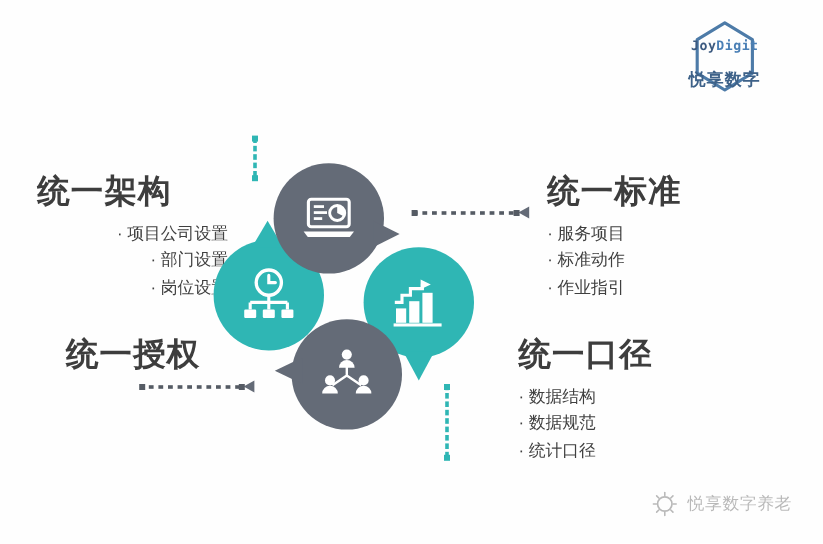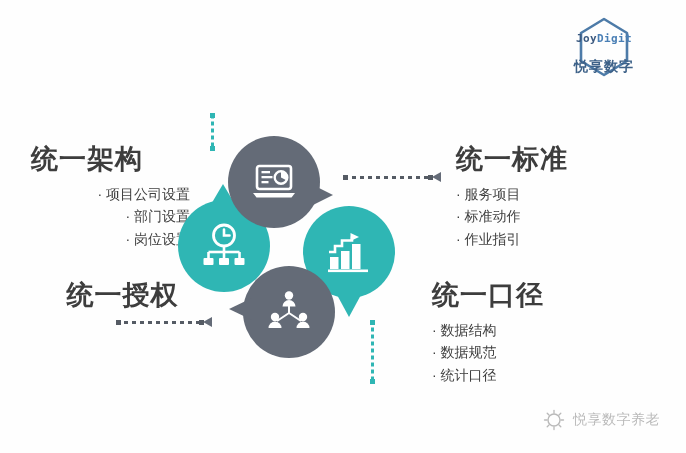--- a/index.html
+++ b/index.html
@@ -43,21 +43,21 @@
   }
   .block ul{list-style:none;margin:8px 0 0 0;padding:0;}
   .block li{
     font-size:14px;color:#3f3f3f;line-height:1.62;white-space:nowrap;
   }
   .block li::before{content:"· ";}
 
   .blk-arch{left:30px;top:145px;text-align:right;width:160px;}
   .blk-arch .heading{text-align:left;padding-left:1px;}
   .blk-auth{left:30px;top:281px;text-align:right;width:160px;}
-  .blk-auth .heading{text-align:center;padding-left:1px;margin-left:24px;}
+  .blk-auth .heading{text-align:left;padding-left:1px;margin-left:24px;}
   .blk-std{left:432px;top:145px;text-align:left;margin-left:24px;}
   .blk-cal{left:432px;top:281px;text-align:left;}
 
   
   .diagram{position:absolute;left:175px;top:118px;width:235px;height:265px;}
 
   .bubble{position:absolute;border-radius:50%;display:flex;align-items:center;justify-content:center;}
   .bubble .tail{position:absolute;width:0;height:0;}
 
   

